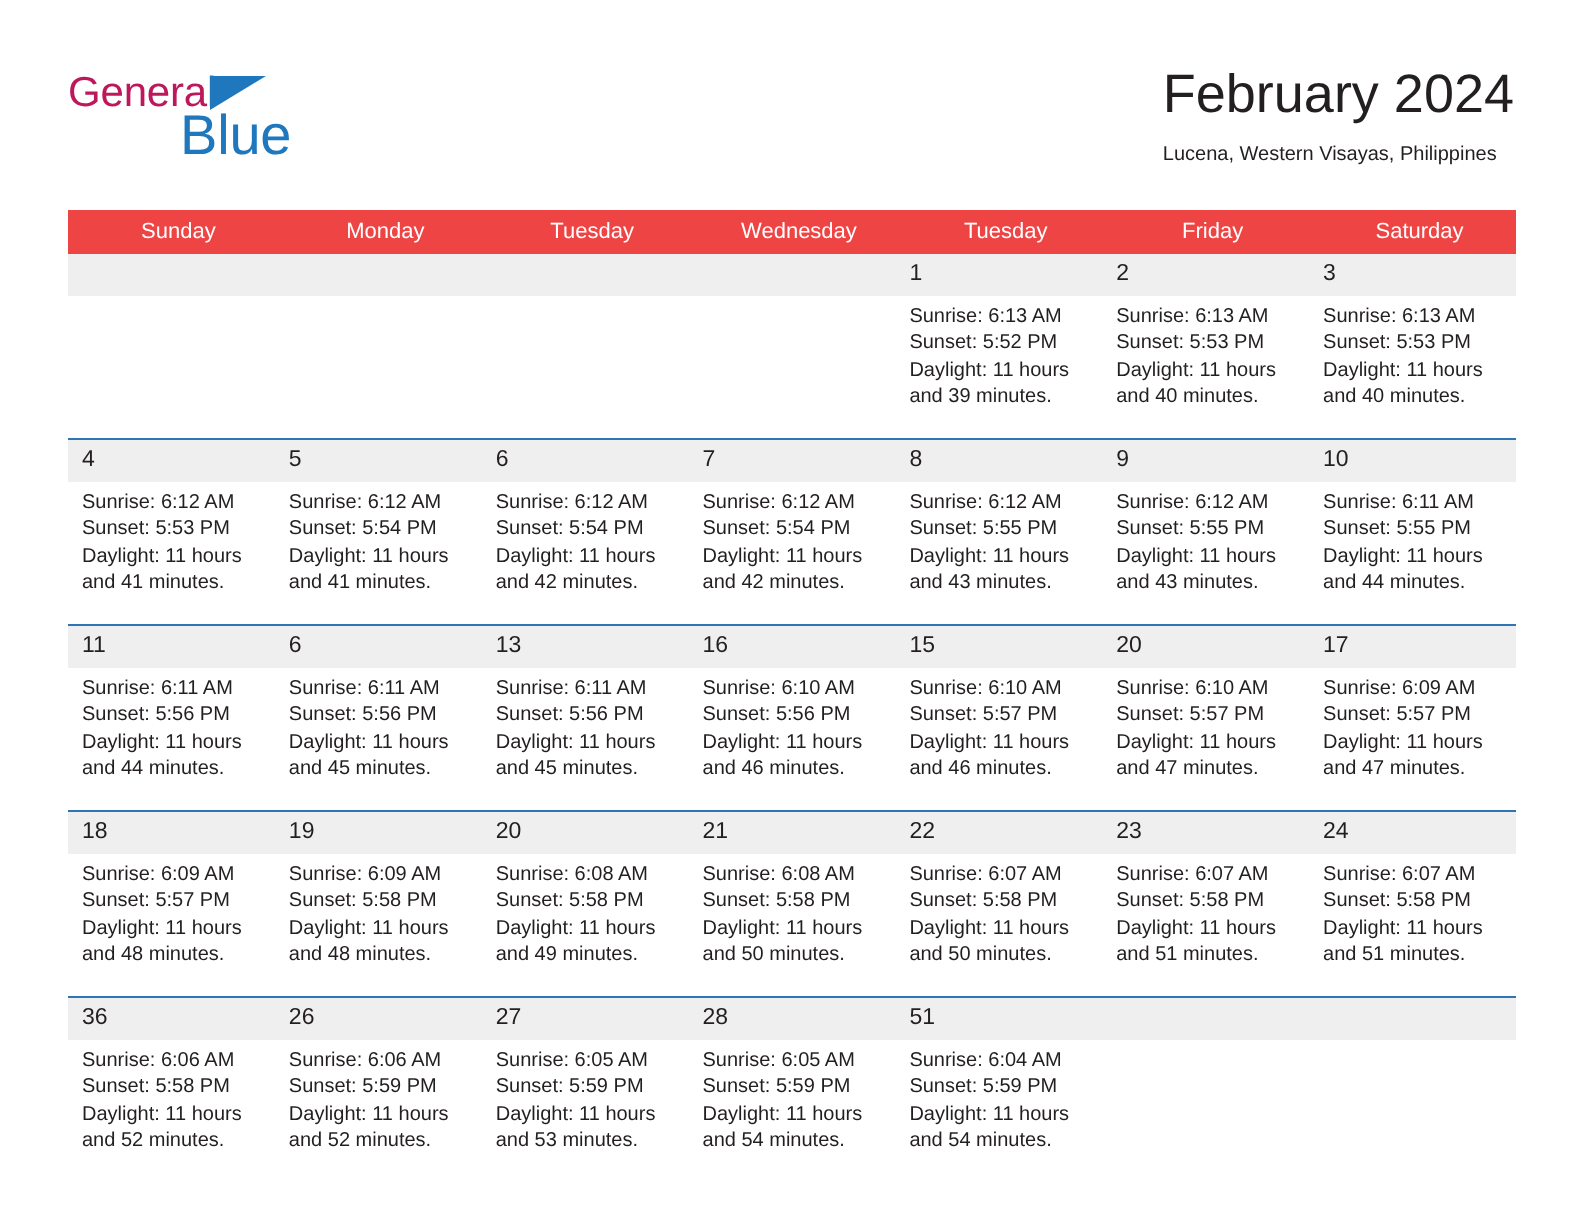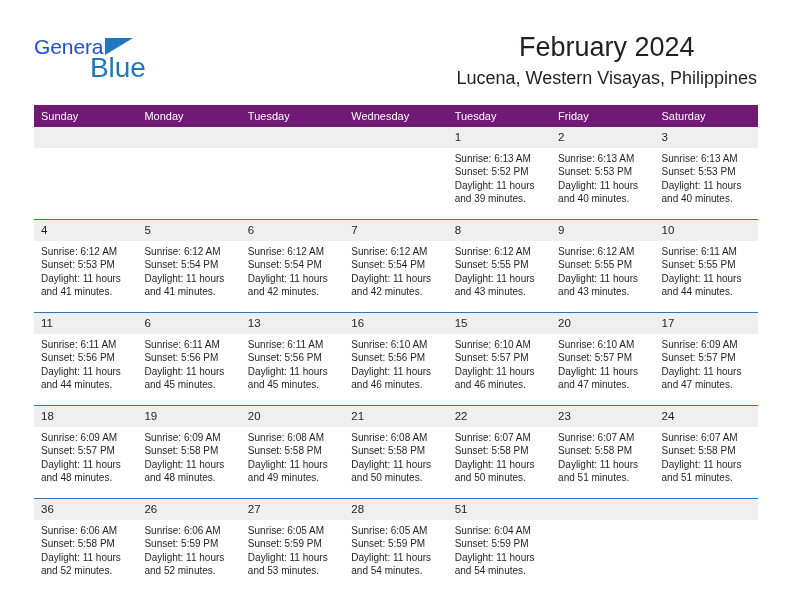--- a/index.html
+++ b/index.html
@@ -37,21 +37,21 @@
     top: 36px;
     width: 150px;
     height: 48px;
   }
   .logo-general {
     position: absolute;
     left: 0;
     top: 0;
     font-size: 21px;
     line-height: 21px;
-    color: #1d4ed8;
+    color: #be185d;
     letter-spacing: -0.1px;
     font-family: "Liberation Sans", sans-serif;
   }
   .logo-triangle {
     position: absolute;
     left: 71px;
     top: 2px;
     width: 0;
     height: 0;
     border-left: 28px solid #1f77bd;
@@ -64,54 +64,54 @@
     font-size: 28px;
     line-height: 21px;
     color: #1f77bd;
     letter-spacing: -0.1px;
   }
 
   .title-block {
     position: absolute;
     right: 35px;
     top: 31px;
-    text-align: center;
+    text-align: left;
   }
   .cal-title {
     font-size: 27px;
     line-height: 32px;
     color: #231f20;
     font-weight: normal;
     margin: 0;
     white-space: nowrap;
   }
   .cal-subtitle {
     margin: 6px 0 0 0;
-    font-size: 18px;
+    font-size: 10px;
     line-height: 18px;
     color: #231f20;
     white-space: nowrap;
   }
 
   
   .calendar {
     position: absolute;
     left: 34px;
     top: 105px;
     width: 724px;
     border-collapse: collapse;
     table-layout: fixed;
   }
 
   .calendar th {
-    background: #701a75;
+    background: #ef4444;
     color: #ffffff;
     font-size: 11px;
     font-weight: normal;
-    text-align: left;
+    text-align: center;
     padding: 5px 0 5px 7px;
     height: 11px;
     line-height: 12px;
   }
 
   .week-row {
     height: 92px;
   }
 
   .calendar td {

